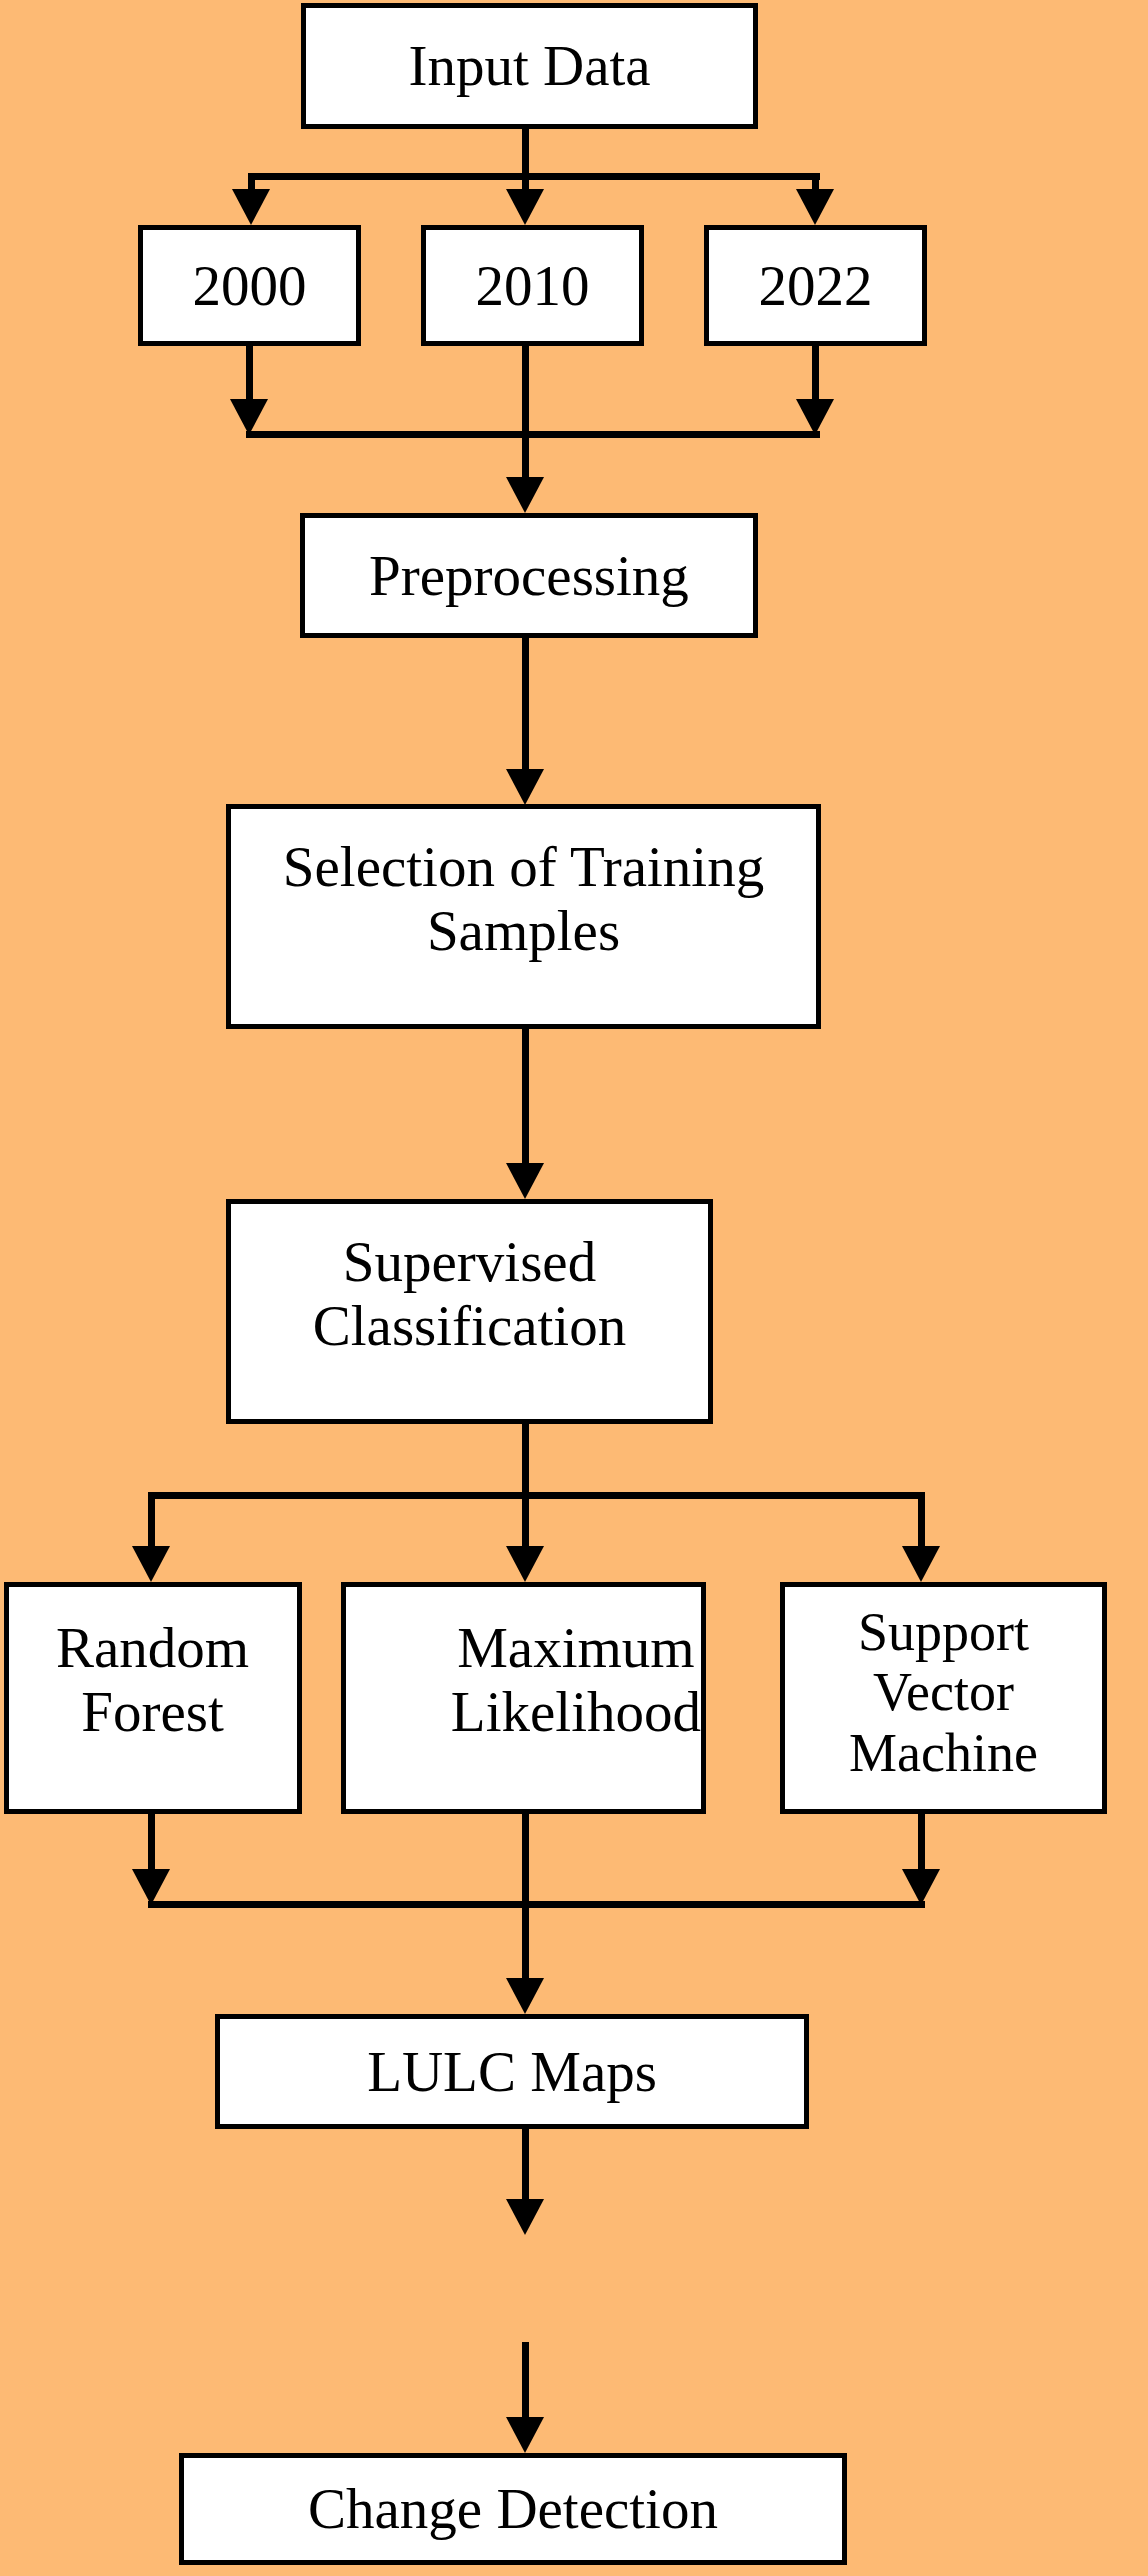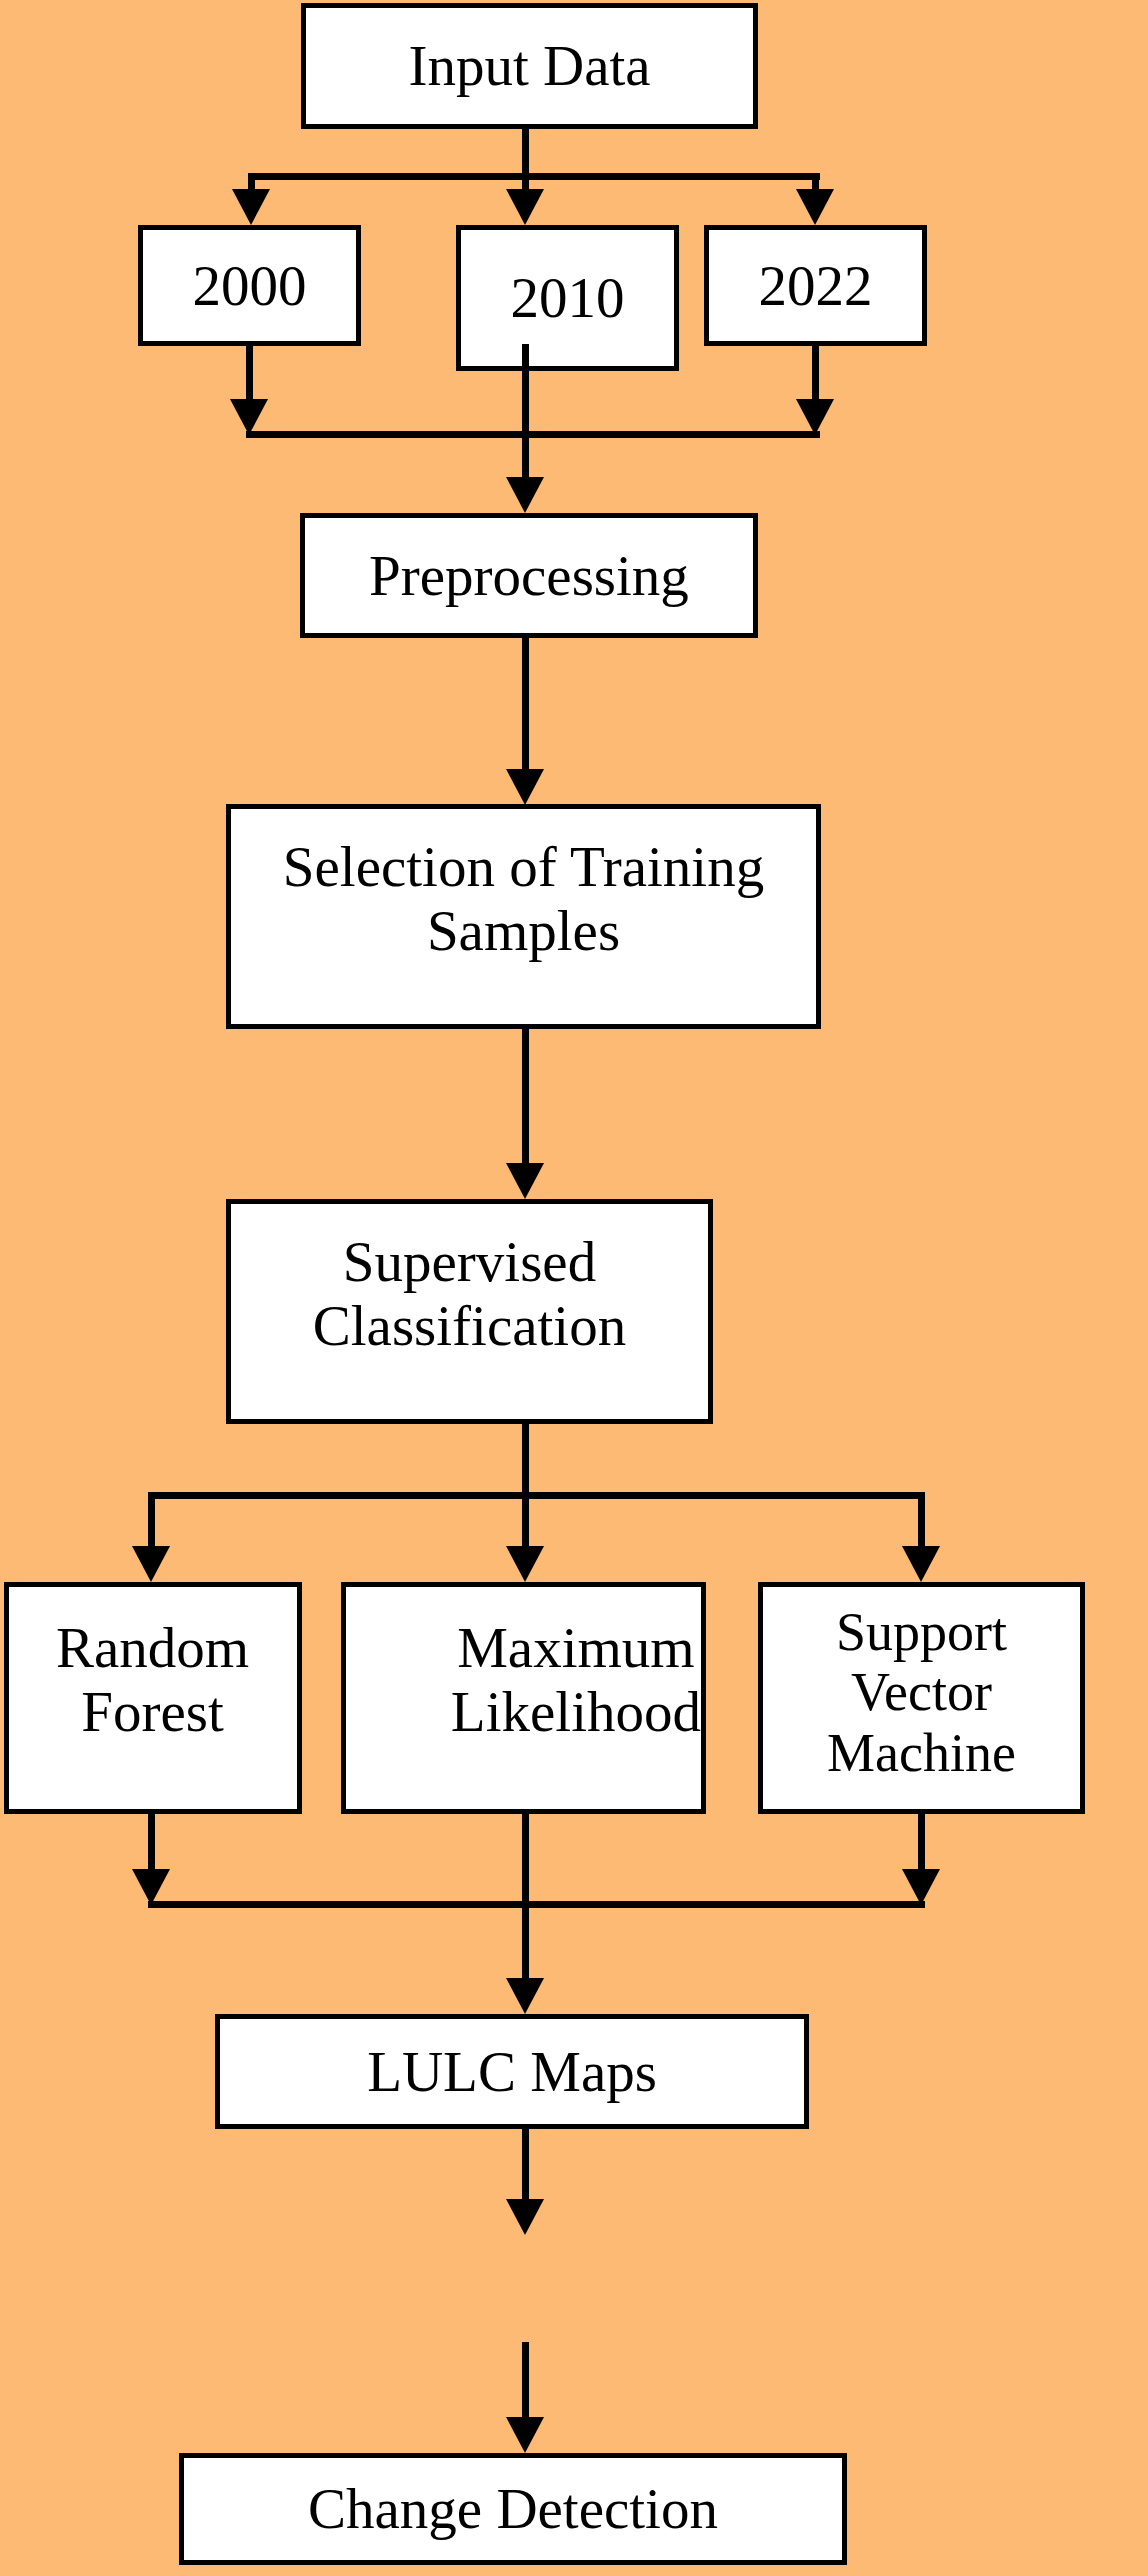--- a/index.html
+++ b/index.html
@@ -26,21 +26,21 @@
     justify-content: center;
     text-align: center;
     font-size: 57px;
     line-height: 1.12;
   }
   .node span {
     white-space: pre-line;
     display: block;
   }
   .pad-b { padding-bottom: 36px; }
-  .pad-b-sm { padding-bottom: 10.7px; }
+  .pad-b-sm { padding-bottom: 10.7px; margin-left: 22px; }
   .svm-text { font-size: 54px; }
   .line {
     position: absolute;
     background: #000000;
   }
   .arrowhead {
     position: absolute;
     width: 0;
     height: 0;
     border-left: 19.7px solid transparent;
@@ -54,21 +54,21 @@
 <div id="canvas">
 
   <div class="node" style="left:301px; top:2.7px; width:457px; height:126px;">
     <span>Input Data</span>
   </div>
 
   <div class="node" style="left:138px; top:225px; width:223px; height:121px;">
     <span>2000</span>
   </div>
 
-  <div class="node" style="left:421px; top:225px; width:223px; height:146px;margin-left:35px;">
+  <div class="node" style="left:421px; top:225px; width:223px; height:121px;">
     <span>2010</span>
   </div>
 
   <div class="node" style="left:704px; top:225px; width:223px; height:121px;">
     <span>2022</span>
   </div>
 
   <div class="node" style="left:300px; top:513px; width:458px; height:125px;">
     <span>Preprocessing</span>
   </div>

